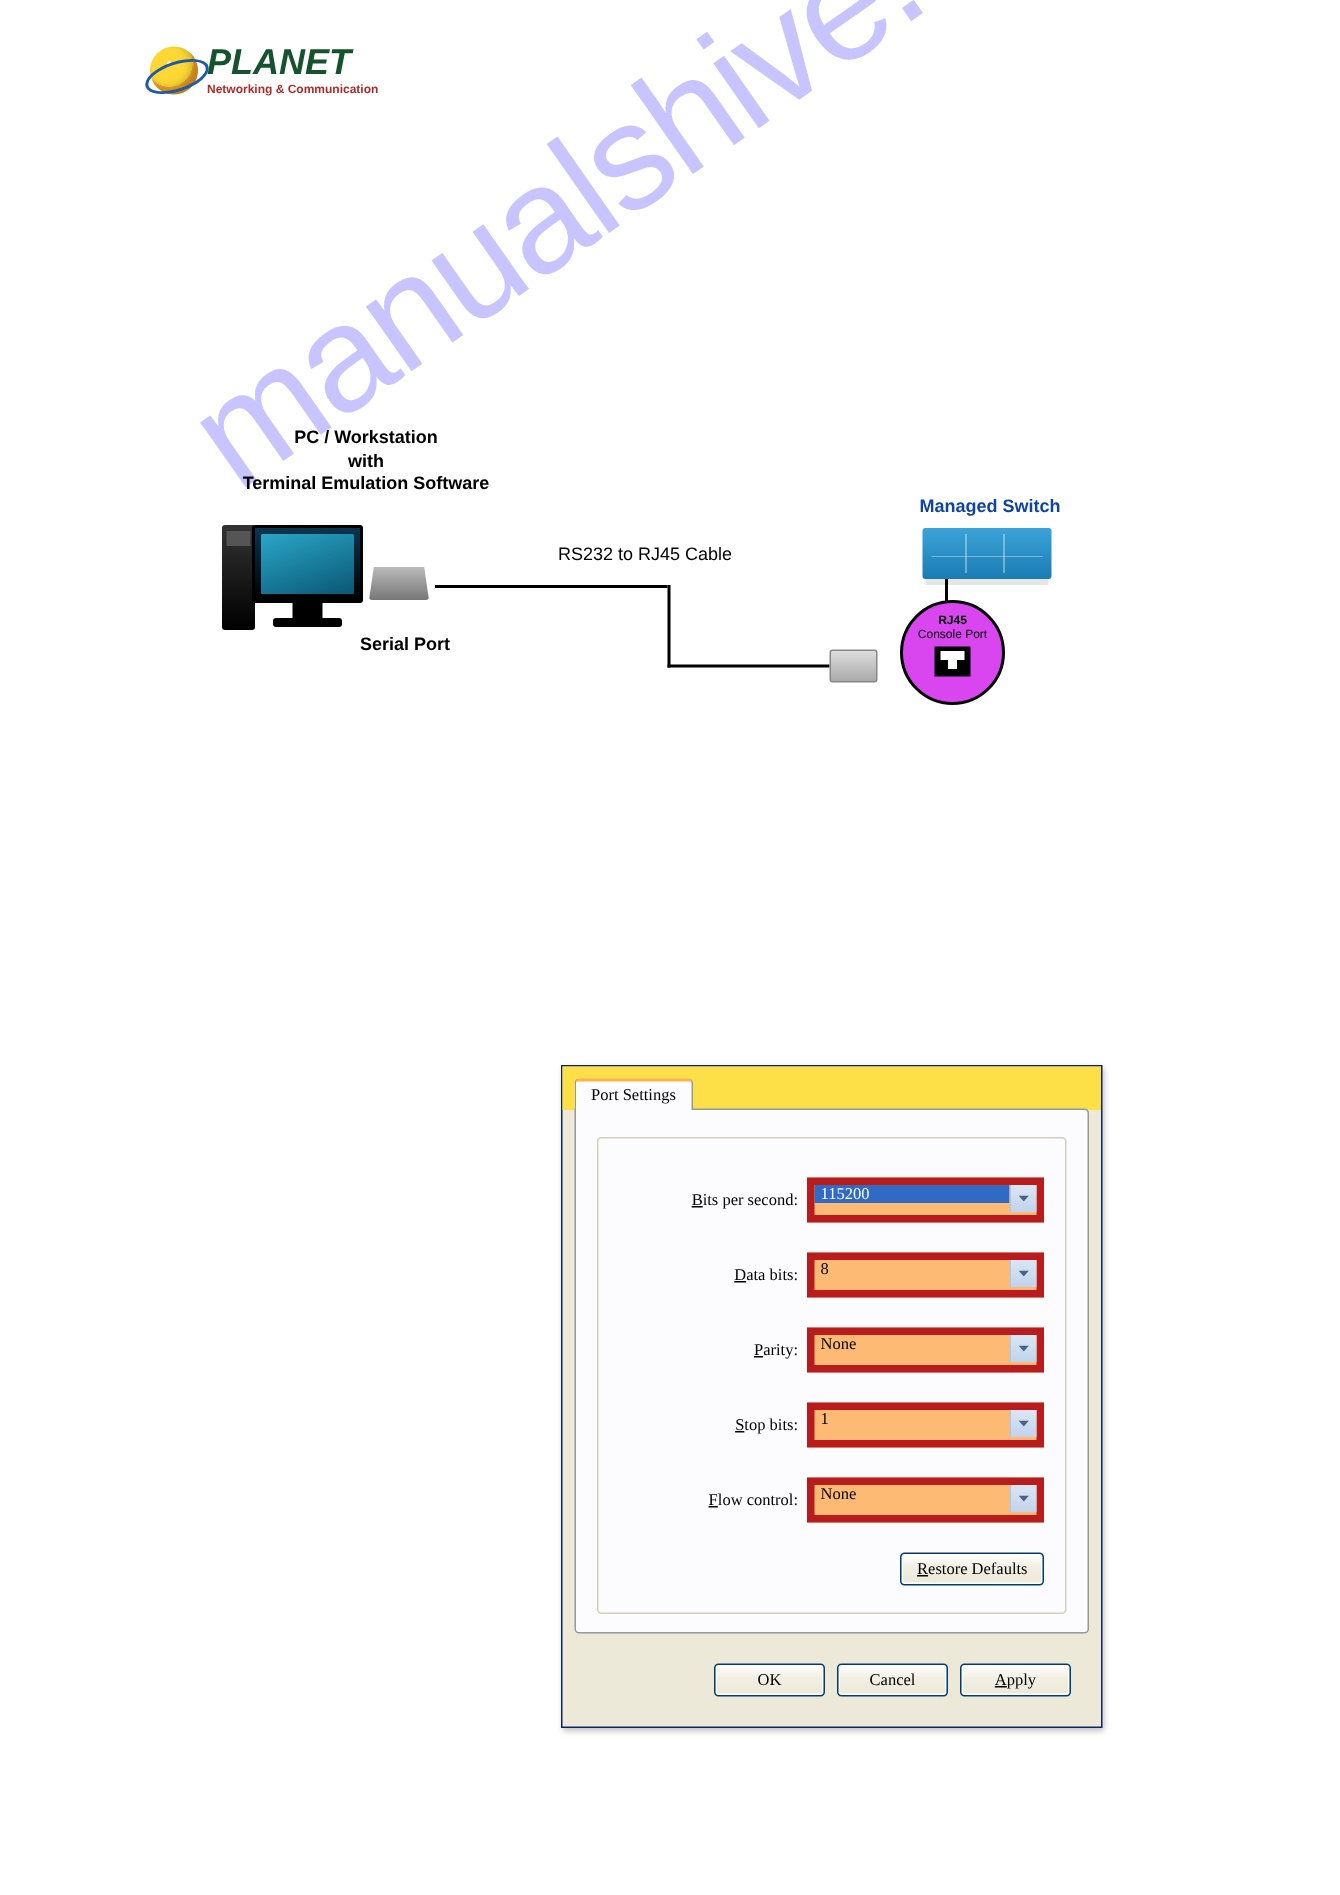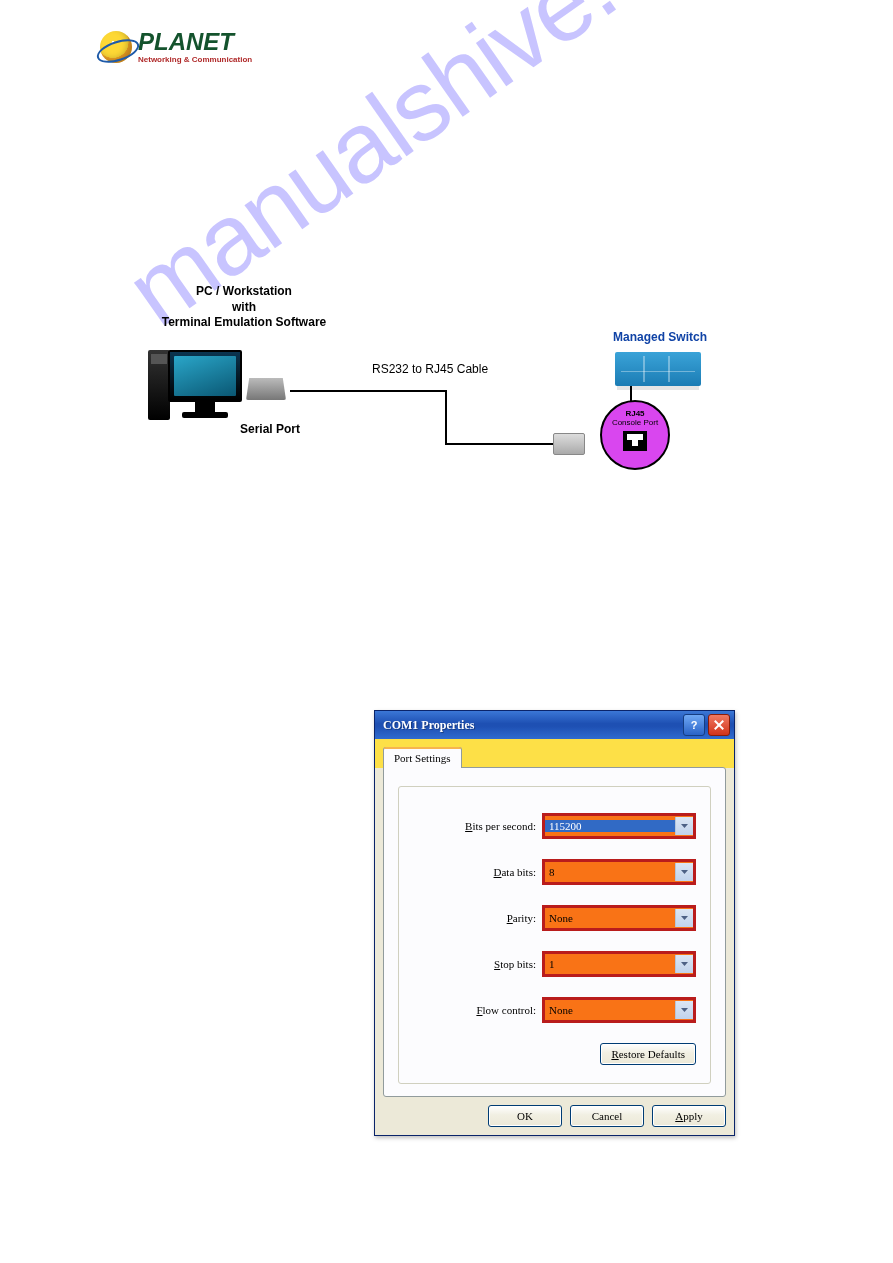--- a/index.html
+++ b/index.html
@@ -66,33 +66,33 @@
   .tabs{padding:8px 8px 0;background:#fde047}
   .tab{display:inline-block;background:#fcfcfe;border:1px solid #919b9c;border-bottom:none;padding:4px 10px;
        border-radius:3px 3px 0 0;font-size:11px;position:relative}
   .tab::before{content:"";position:absolute;top:-1px;left:0;right:0;height:2px;background:#f7b44f;border-radius:3px 3px 0 0}
   .panel{margin:0 8px;border:1px solid #919b9c;background:#fcfcfe;border-radius:0 3px 3px 3px;margin-top:-1px;padding:18px 14px 12px}
 
   .group{border:1px solid #d0d0bf;border-radius:3px;padding:26px 14px 18px}
   .row{display:flex;align-items:center;justify-content:flex-end;margin:0 0 20px}
   .row:last-of-type{margin-bottom:10px}
   .row label{font-size:11px;margin-right:6px}
-  .sel{width:148px;height:20px;border:3px solid #b91c1c;background:#f97316;display:flex;align-items:center;position:relative}
+  .sel{width:148px;height:20px;border:5px solid #b91c1c;background:#fdba74;display:flex;align-items:flex-start;position:relative}
   .sel .val{flex:1;padding:0 4px;font-size:11px}
   .sel.hi .val{background:#316ac5;color:#fff}
   .sel .dd{width:17px;height:18px;border-left:1px solid #b6c5d8;background:linear-gradient(#dbe6f4,#c1d3ec);display:flex;align-items:center;justify-content:center}
   .dd svg{display:block}
 
   .restore-row{display:flex;justify-content:flex-end;margin-top:6px}
   .xpbtn{min-width:84px;height:22px;border:1px solid #003c74;border-radius:3px;
     background:linear-gradient(#fff,#f1efe2 45%,#ece9d8);font:11px Tahoma;padding:0 10px;cursor:default;
     box-shadow:inset 0 0 0 1px #fff}
   .u{text-decoration:underline}
 
-  .btnrow{display:flex;justify-content:flex-end;gap:8px;padding:8px}
+  .btnrow{display:flex;justify-content:flex-end;gap:8px;padding:20px}
   .btnrow .xpbtn{min-width:74px}
 </style>
 </head>
 <body>
 
 <div class="page">
 
   <div class="logo">
     <div style="position:relative">
       <div class="logo-globe"></div>
@@ -133,31 +133,20 @@
     <div class="switch"></div>
     <div class="call-lead"></div>
     <div class="callout">
       <div class="t1">RJ45</div>
       <div class="t2">Console Port</div>
       <div class="rjport"></div>
     </div>
   </div>
 
   <div class="dlg">
-    <div class="titlebar">
-      <span class="title">COM1 Properties</span>
-      <div class="tbtns">
-        <div class="tbtn help">
-            <span>?</span>
-          </div>
-        <div class="tbtn close">
-            <span></span>
-          </div>
-      </div>
-    </div>
 
     <div class="tabs">
       <div class="tab"><span>Port Settings</span></div>
     </div>
 
     <div class="panel">
       <div class="group">
 
         <div class="row">
           <label><span class="u">B</span>its per second:</label>

